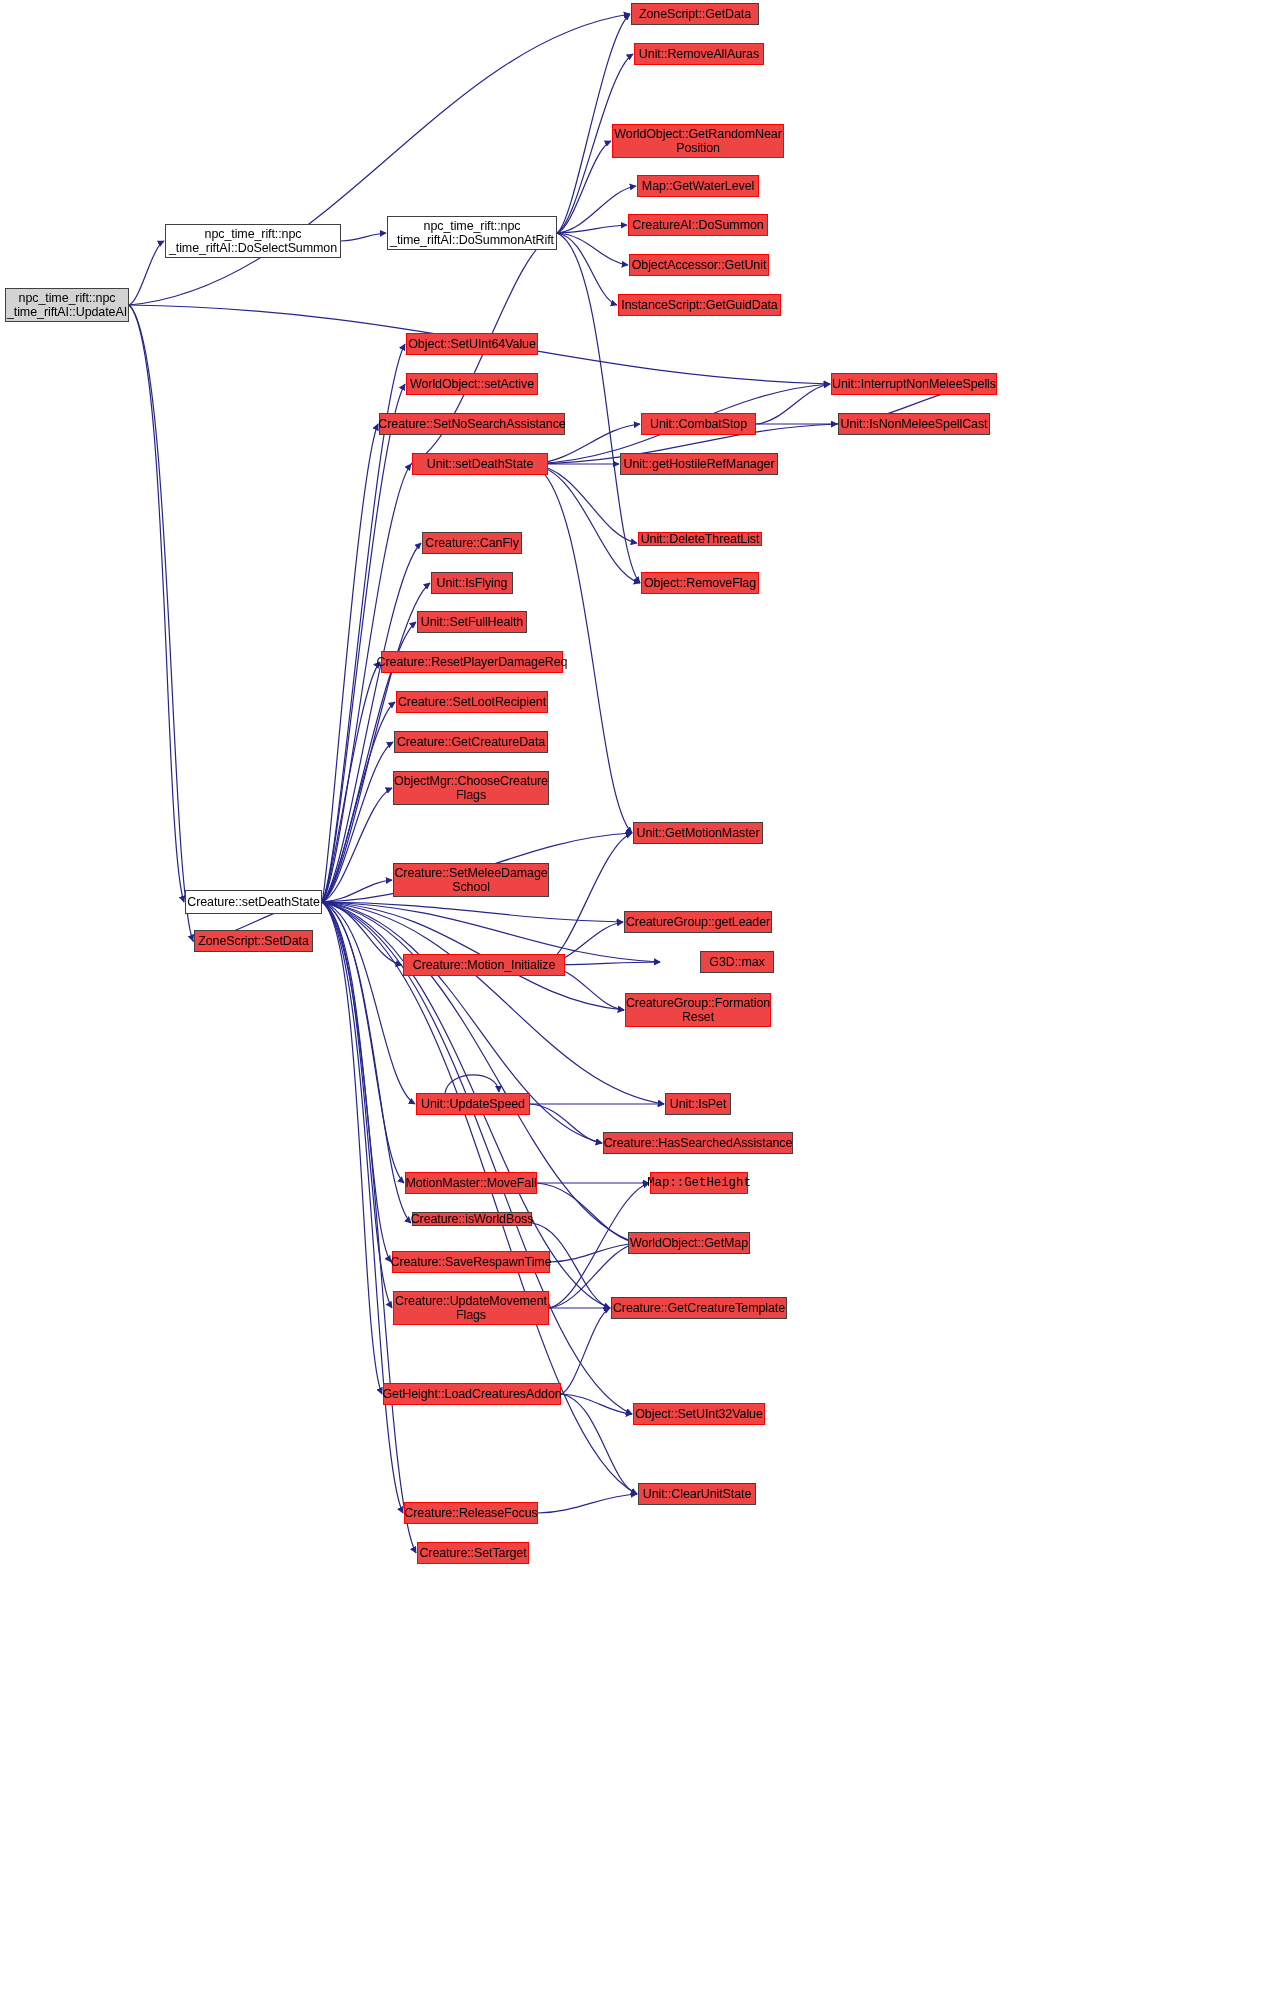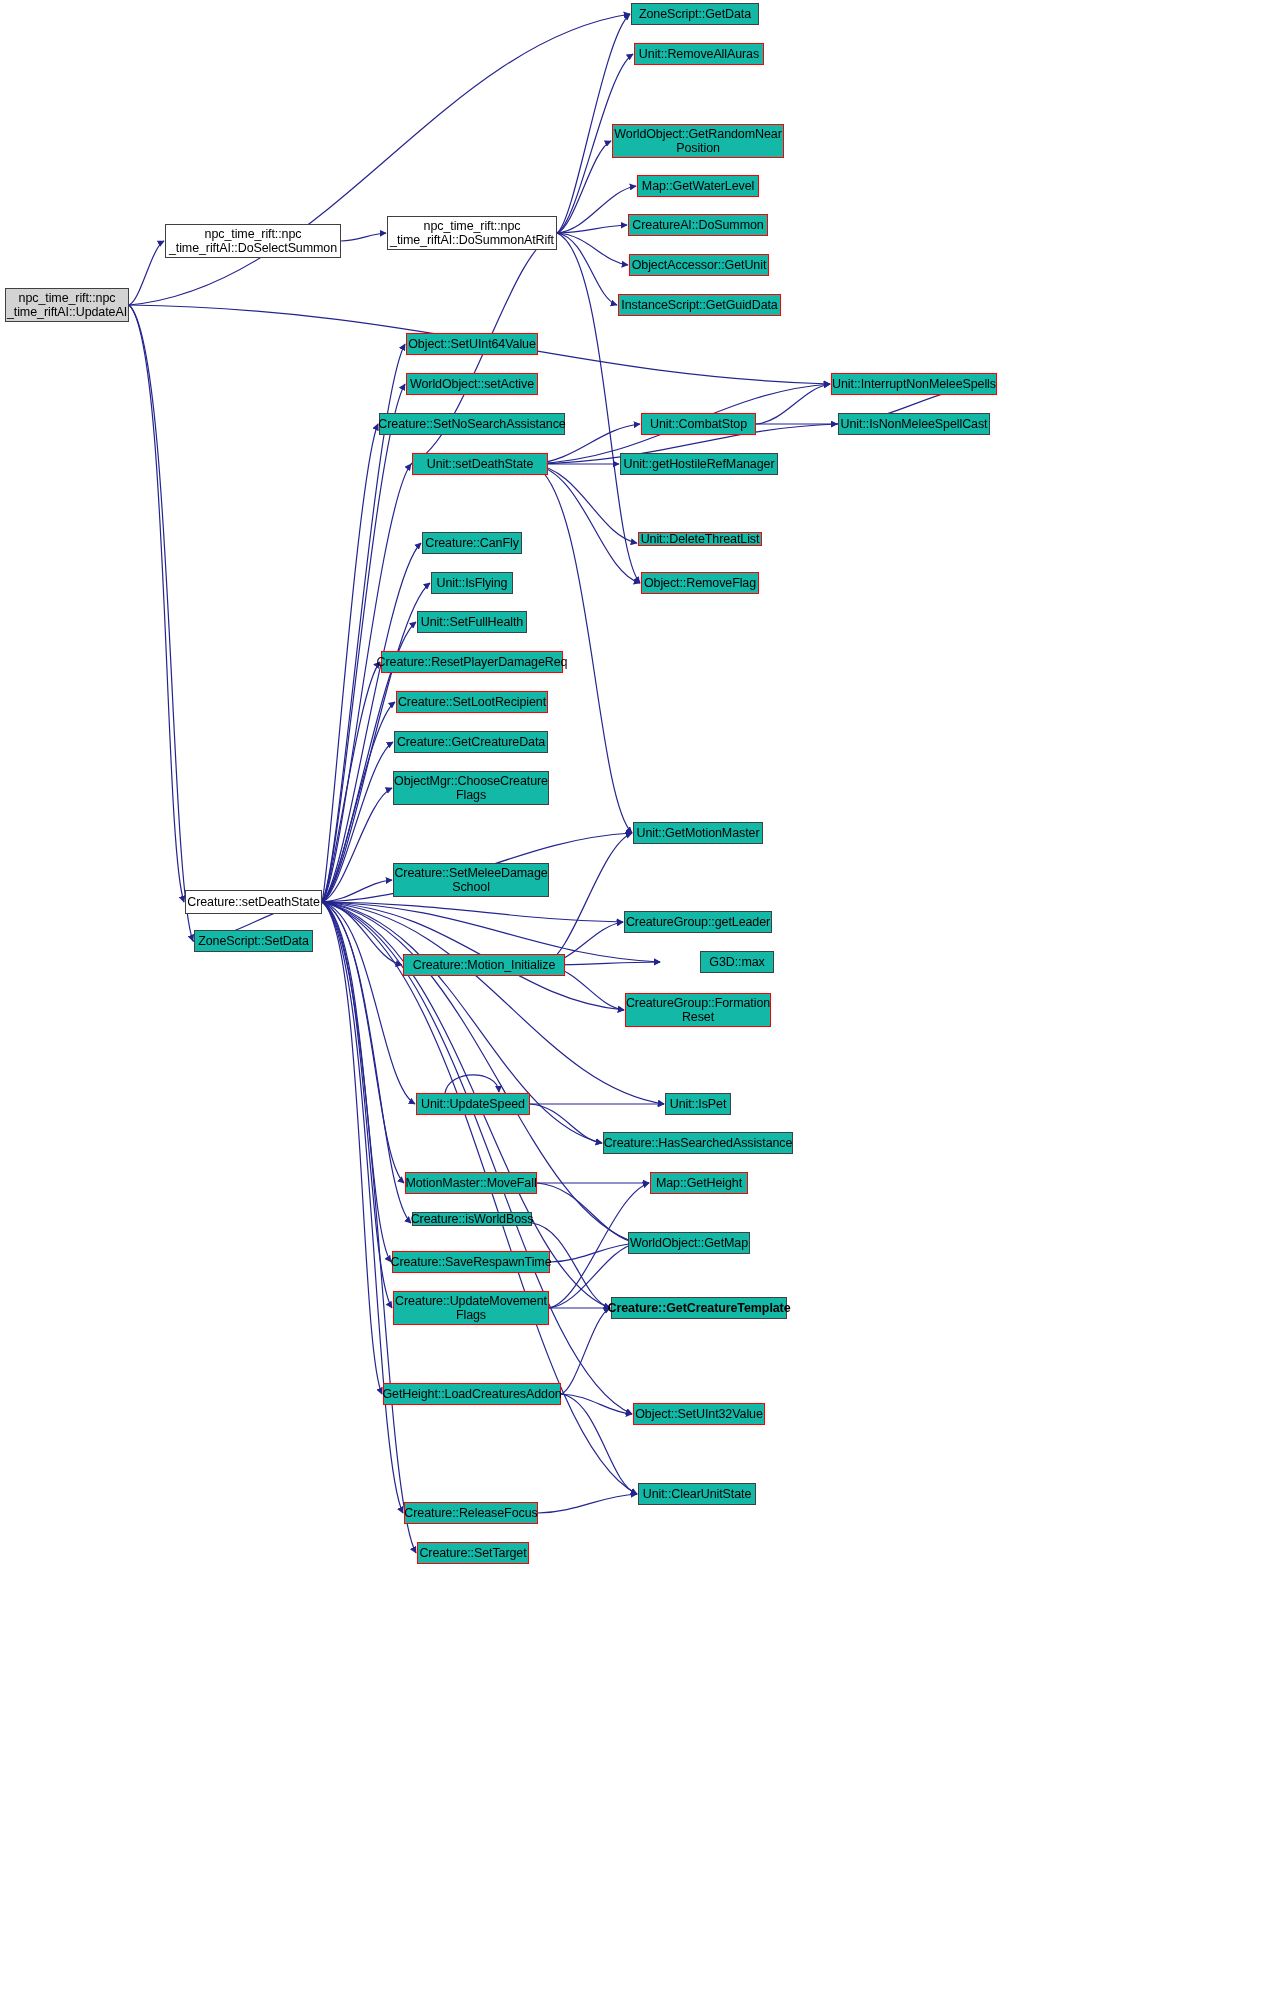--- a/index.html
+++ b/index.html
@@ -23,21 +23,21 @@
     height: 2000px;
     pointer-events: none;
   }
   .node {
     position: absolute;
     box-sizing: border-box;
     display: flex;
     align-items: center;
     justify-content: center;
     text-align: center;
-    background: #14b8a6;
+    background: #ef4444;
     font-size: 12.5px;
     line-height: 1.12;
     color: #000000;
     letter-spacing: -0.1px;
     white-space: pre-line;
     padding: 0 3px;
     cursor: default;
   }
   .node.black {
     border: 1.2px solid #404040;
@@ -180,26 +180,26 @@
       <div class="node black" style="left: 194px; top: 930px; width: 119px; height: 22px;">ZoneScript::SetData</div>
       <div class="node black" style="left: 624px; top: 911px; width: 148px; height: 22px;">CreatureGroup::getLeader</div>
       <div class="node red" style="left: 403px; top: 954px; width: 162px; height: 22px;">Creature::Motion_Initialize</div>
       <div class="node black" style="left: 661px; top: 951px; width: 74px; height: 22px; margin-left: 39px;">G3D::max</div>
       <div class="node red" style="left: 625px; top: 993px; width: 146px; height: 34px;">CreatureGroup::Formation
 Reset</div>
       <div class="node red" style="left: 416px; top: 1093px; width: 114px; height: 22px;">Unit::UpdateSpeed</div>
       <div class="node black" style="left: 665px; top: 1093px; width: 66px; height: 22px;">Unit::IsPet</div>
       <div class="node black" style="left: 603px; top: 1132px; width: 190px; height: 22px;">Creature::HasSearchedAssistance</div>
       <div class="node red" style="left: 405px; top: 1172px; width: 132px; height: 22px;">MotionMaster::MoveFall</div>
-      <div class="node red" style="left: 650px; top: 1172px; width: 98px; height: 22px;">Map::GetHeight</div>
+      <div class="node red" style="left: 650px; top: 1172px; width: 98px; height: 22px; font-family: Liberation Mono, monospace;">Map::GetHeight</div>
       <div class="node black" style="left: 412px; top: 1212px; width: 120px; height: 14px;">Creature::isWorldBoss</div>
       <div class="node black" style="left: 628px; top: 1232px; width: 122px; height: 22px;">WorldObject::GetMap</div>
       <div class="node red" style="left: 392px; top: 1251px; width: 158px; height: 22px;">Creature::SaveRespawnTime</div>
       <div class="node red" style="left: 393px; top: 1291px; width: 156px; height: 34px;">Creature::UpdateMovement
 Flags</div>
-      <div class="node black" style="left: 611px; top: 1297px; width: 176px; height: 22px; font-weight: bold;">Creature::GetCreatureTemplate</div>
+      <div class="node black" style="left: 611px; top: 1297px; width: 176px; height: 22px;">Creature::GetCreatureTemplate</div>
       <div class="node red" style="left: 383px; top: 1383px; width: 178px; height: 22px;">GetHeight::LoadCreaturesAddon</div>
       <div class="node red" style="left: 633px; top: 1403px; width: 132px; height: 22px;">Object::SetUInt32Value</div>
       <div class="node black" style="left: 638px; top: 1483px; width: 118px; height: 22px;">Unit::ClearUnitState</div>
       <div class="node red" style="left: 404px; top: 1502px; width: 134px; height: 22px;">Creature::ReleaseFocus</div>
       <div class="node red" style="left: 417px; top: 1542px; width: 112px; height: 22px;">Creature::SetTarget</div>
     </div>
 </div>
 
 </body></html>

